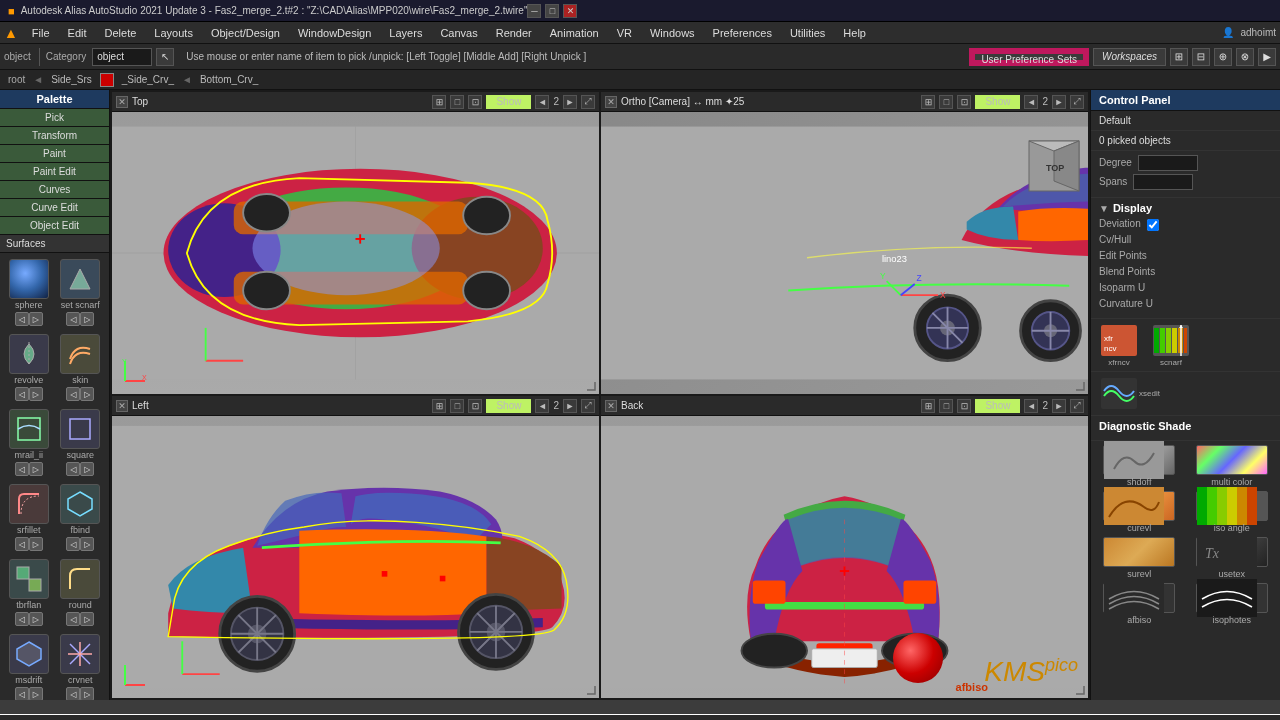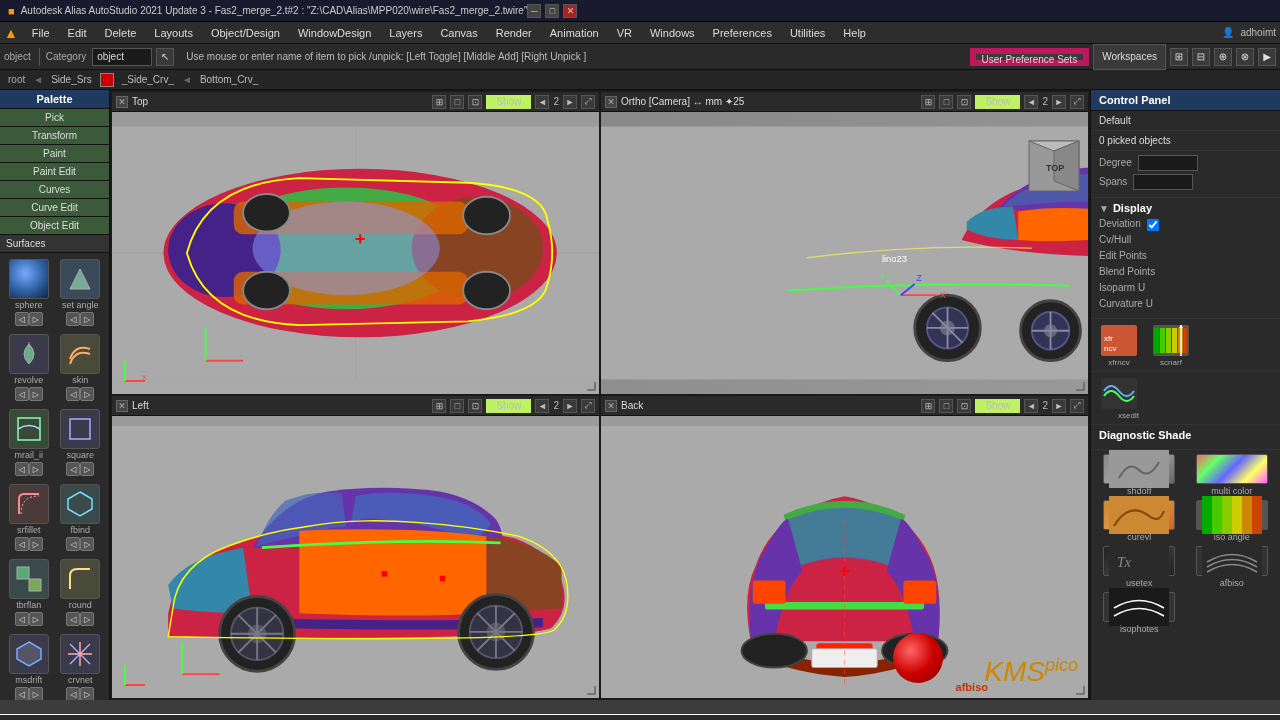--- a/index.html
+++ b/index.html
@@ -67,27 +67,28 @@
       cursor: pointer;
     }
     .toolbar-separator { width: 1px; height: 18px; background: #555; margin: 0 2px; }
     .toolbar-status {
       flex: 1;
       font-size: 10px;
       color: #bbb;
       padding: 0 8px;
     }
     .workspace-btn {
-      height: 26px;
+      height: 18px;
       background: #3a3a3a;
       border: 1px solid #555;
       color: #ddd;
       font-size: 10px;
       padding: 0 8px;
       cursor: pointer;
+      font-style: italic;
     }
     .toolbar-icon-btn {
       width: 18px; height: 18px;
       background: #3a3a3a;
       border: 1px solid #555;
       display: flex; align-items: center; justify-content: center;
       cursor: pointer;
       font-size: 10px;
       color: #ddd;
     }
@@ -276,21 +277,21 @@
     .diag-item {
       display: flex;
       flex-direction: column;
       align-items: center;
       cursor: pointer;
     }
     .diag-swatch {
       width: 72px; height: 30px;
       border: 1px solid #555;
       border-radius: 2px;
-      display: flex; align-items: center; justify-content: center;
+      display: flex; align-items: center; justify-content: flex-start;
       margin-bottom: 2px;
     }
     .diag-label { font-size: 9px; color: #aaa; text-align: center; }
 
     
     #statusbar {
       height: 20px;
       background: #2a2a2a;
       display: flex;
       align-items: center;
@@ -453,21 +454,21 @@
             <div class="tool-icon-small">▷</div>
           </div>
       </div>
 
       <div class="palette-tool">
         <div class="tool-icon" style="background: #3a4a5a;">
           <svg width="30" height="30" viewBox="0 0 30 30">
               <polygon points="5,25 15,5 25,25" fill="#7a9" stroke="#aaa" stroke-width="1"></polygon>
             </svg>
         </div>
-        <span class="tool-label">set angle</span>
+        <span class="tool-label">set scnarf</span>
         <div class="tool-icon-small-row">
             <div class="tool-icon-small">◁</div>
             <div class="tool-icon-small">▷</div>
           </div>
       </div>
 
       <div class="palette-tool">
         <div class="tool-icon" style="background:#3a3a4a;">
           <svg width="30" height="30" viewBox="0 0 30 30">
               <path d="M15,5 Q25,15 15,25 Q5,15 15,5Z" fill="#6a8" stroke="#aaa" stroke-width="1"></path>
@@ -959,21 +960,21 @@
           <rect x="33" y="5" width="3" height="25" fill="#cc4400"></rect>
 
           <line x1="30" y1="2" x2="30" y2="33" stroke="#fff" stroke-width="1.5"></line>
           <polygon points="28,5 30,2 32,5" fill="#fff"></polygon>
         </svg>
         <span style="font-size:8px; color:#aaa;">scnarf</span>
       </div>
     </div>
 
     <div class="rp-section" style="display:flex; align-items:center; gap:4px;">
-      <div style="display:flex; flex-direction:column; align-items:flex-end; cursor:pointer;">
+      <div style="display:flex; flex-direction:row; align-items:center; cursor:pointer;">
         <svg width="40" height="35" viewBox="0 0 40 35">
           <rect x="2" y="2" width="36" height="31" fill="#333" rx="2"></rect>
           <path d="M5,15 Q12,5 20,15 Q28,25 35,15" fill="none" stroke="#6af" stroke-width="2"></path>
           <path d="M5,20 Q12,10 20,20 Q28,30 35,20" fill="none" stroke="#4f6" stroke-width="2"></path>
         </svg>
         <span style="font-size:8px; color:#aaa;">xsedit</span>
       </div>
     </div>
 
     <div class="rp-section">
@@ -1017,20 +1018,25 @@
             <rect x="10" y="0" width="10" height="38" fill="#44cc00"></rect>
             <rect x="20" y="0" width="10" height="38" fill="#88cc00"></rect>
             <rect x="30" y="0" width="10" height="38" fill="#cccc00"></rect>
             <rect x="40" y="0" width="10" height="38" fill="#cc8800"></rect>
             <rect x="50" y="0" width="10" height="38" fill="#cc4400"></rect>
           </svg>
         </div>
         <span class="diag-label">iso angle</span>
       </div>
 
+      <div class="diag-item">
+        <div class="diag-swatch" style="background: linear-gradient(135deg, #cc8833, #ddaa55, #bb7722);">
+        </div>
+        <span class="diag-label">surevl</span>
+      </div>
 
       <div class="diag-item">
         <div class="diag-swatch" style="background: linear-gradient(135deg, #222, #444, #222);">
           <svg width="60" height="38" viewBox="0 0 60 38">
               <rect width="60" height="38" fill="#2a2a2a"></rect>
               <text x="8" y="25" font-size="14" fill="#888" font-family="serif" font-style="italic">Tx</text>
             </svg>
         </div>
         <span class="diag-label">usetex</span>
       </div>

